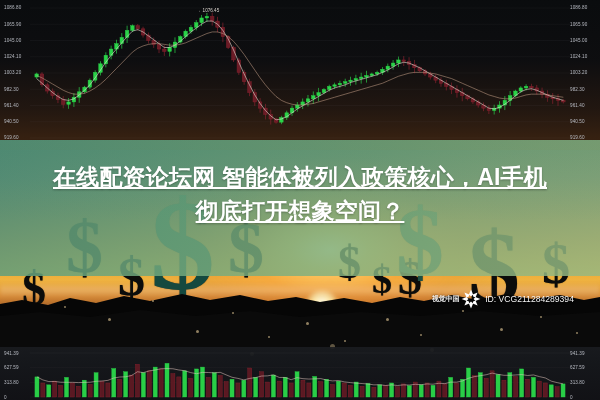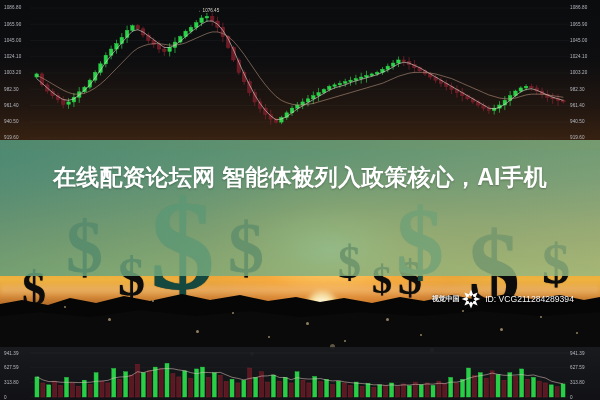--- a/index.html
+++ b/index.html
@@ -117,21 +117,21 @@
 
   
   .headline{
     position:absolute;left:0;top:160px;width:600px;
     text-align:center;color:#ffffff;
     font-weight:700;font-size:23px;line-height:34px;
     letter-spacing:0.2px;
     font-family:"Liberation Sans","DejaVu Sans",sans-serif;
     text-shadow:0 1px 2px rgba(0,0,0,0.28);
   }
-  .headline .ln{display:block;white-space:nowrap;}
+  .headline .ln{display:block;white-space:nowrap;text-decoration:underline;}
 
   
   .watermark{
     position:absolute;left:432px;top:282px;width:164px;height:34px;
     display:flex;align-items:center;
   }
   .wm-cn{
     font-size:7px;color:rgba(255,255,255,0.92);font-weight:700;
     letter-spacing:-0.2px;white-space:nowrap;
     font-family:"DejaVu Sans",sans-serif;
@@ -547,20 +547,21 @@
         <div class="axislabel right" style="left: 570px; top: 32.9332px;">313.80</div>
         <div class="axislabel" style="left: 4px; top: 47.6px;">0</div>
         <div class="axislabel right" style="left: 570px; top: 47.6px;">0</div>
       </div>
   </div>
 
   <div class="greenband"></div>
 
   <div class="headline">
     <span class="ln">在线配资论坛网 智能体被列入政策核心，AI手机</span>
+    <span class="ln">彻底打开想象空间？</span>
   </div>
 
   <div class="watermark">
     <span class="wm-cn">视觉中国</span>
     <span class="wm-mark">
       <svg width="22" height="22" viewBox="0 0 22 22">
         <g fill="#ffffff">
           <path d="M11 1.6 L13.1 6.6 L11 8.4 L8.9 6.6 Z"></path>
           <path d="M20.4 11 L15.4 13.1 L13.6 11 L15.4 8.9 Z"></path>
           <path d="M11 20.4 L8.9 15.4 L11 13.6 L13.1 15.4 Z"></path>

